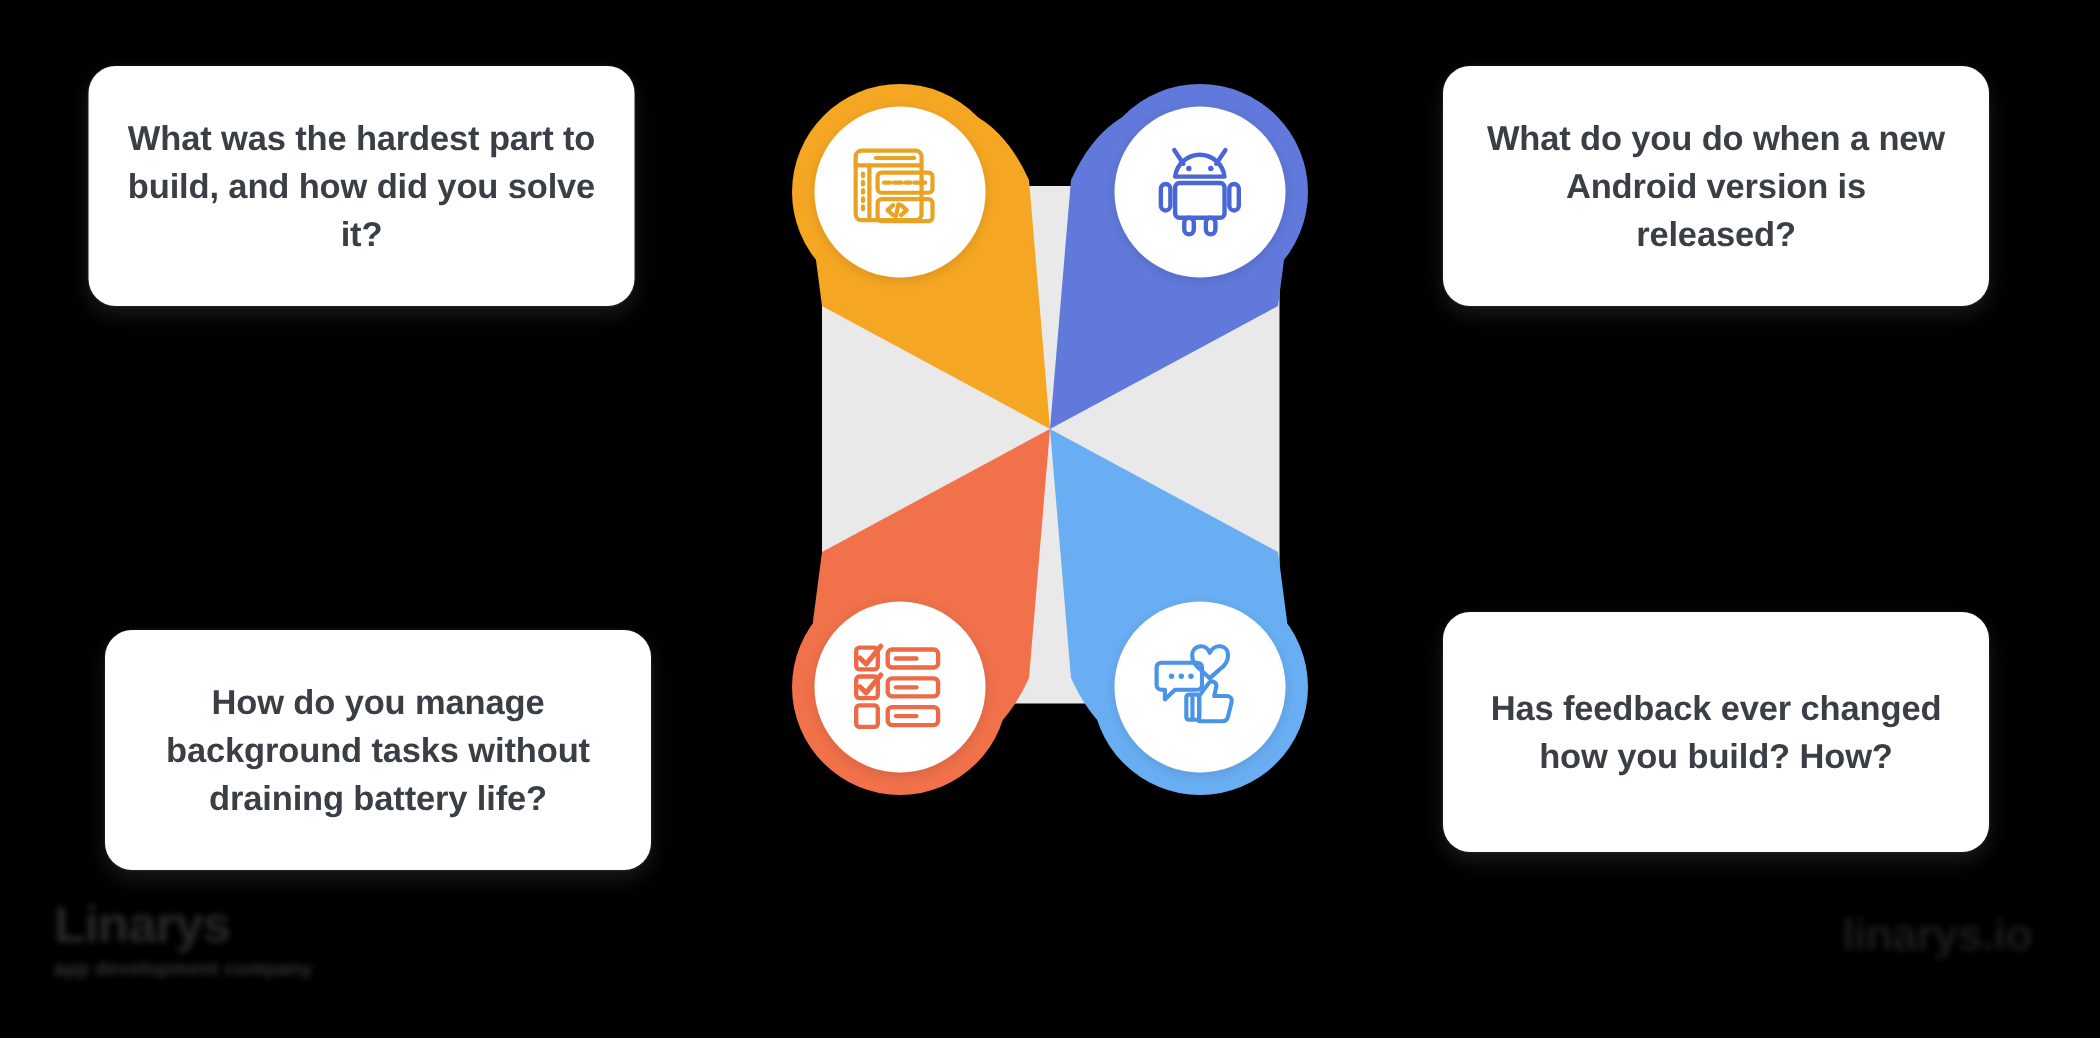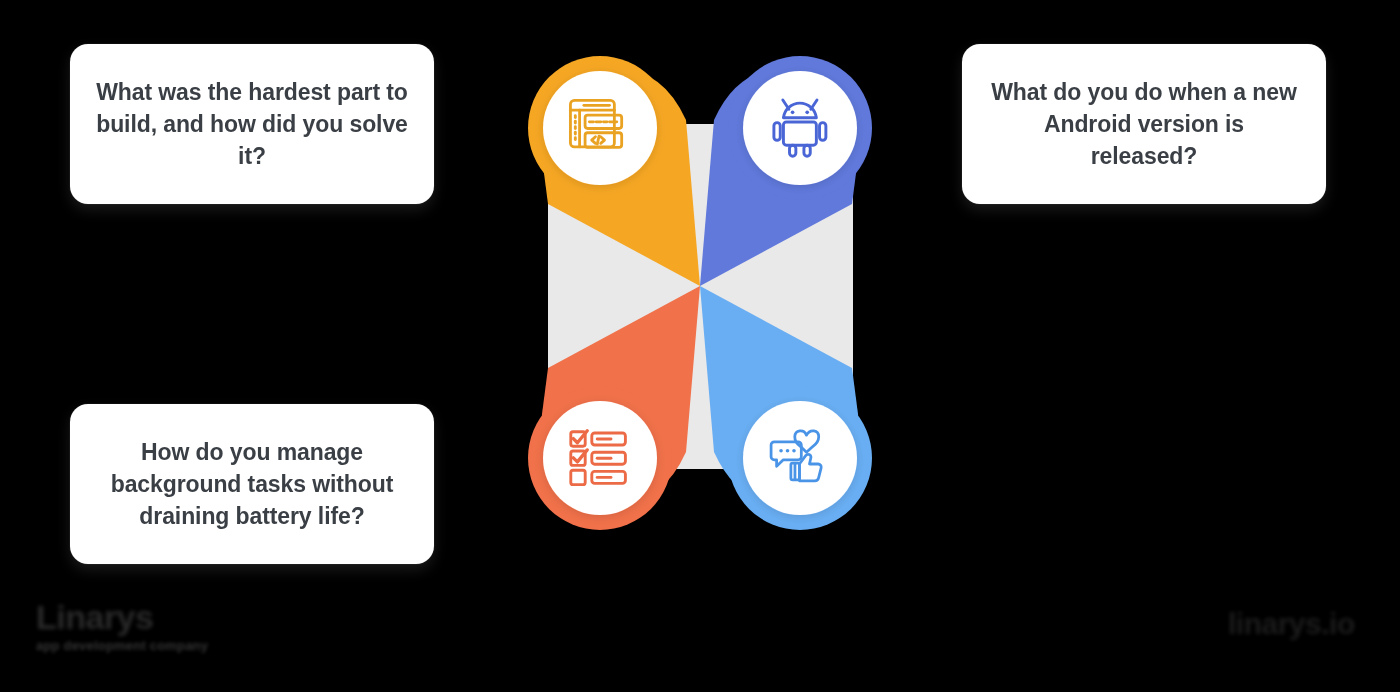--- a/index.html
+++ b/index.html
@@ -36,23 +36,23 @@
   }
   .q-card .q-text {
     font-size: 23px;
     line-height: 1.40;
     font-weight: 700;
     color: #3a3f45;
     text-align: center;
     letter-spacing: -0.1px;
   }
 
-  #card-tl { left: 70px;   top: 44px; justify-content: center; }
+  #card-tl { left: 59px;   top: 44px; justify-content: center; }
   #card-tr { left: 962px;  top: 44px; align-items: center; }
-  #card-bl { left: 70px;   top: 404px; }
+  #card-bl { left: 70px;   top: 420px; }
   #card-br { left: 962px;  top: 408px; }
 
   
   #pinwheel-wrap {
     position: absolute;
     left: 450px;
     top: 36px;
     width: 500px;
     height: 520px;
   }
@@ -98,20 +98,23 @@
   </div>
 
   <div class="q-card" id="card-tr">
     <div class="q-text">What do you do when a new Android version is released?</div>
   </div>
 
   <div class="q-card" id="card-bl">
     <div class="q-text">How do you manage background tasks without draining battery life?</div>
   </div>
 
+  <div class="q-card" id="card-br">
+    <div class="q-text">Has feedback ever changed how you build? How?</div>
+  </div>
 
   <div id="pinwheel-wrap">
     <svg id="pinwheel-svg" viewBox="0 0 500 520" xmlns="http://www.w3.org/2000/svg">
       <defs>
         <filter id="softshadow" x="-30%" y="-30%" width="160%" height="160%">
           <feDropShadow dx="0" dy="3" stdDeviation="5" flood-color="#000000" flood-opacity="0.18"></feDropShadow>
         </filter>
         <filter id="ringglow" x="-40%" y="-40%" width="180%" height="180%">
           <feDropShadow dx="0" dy="2" stdDeviation="4" flood-color="#000000" flood-opacity="0.12"></feDropShadow>
         </filter>

